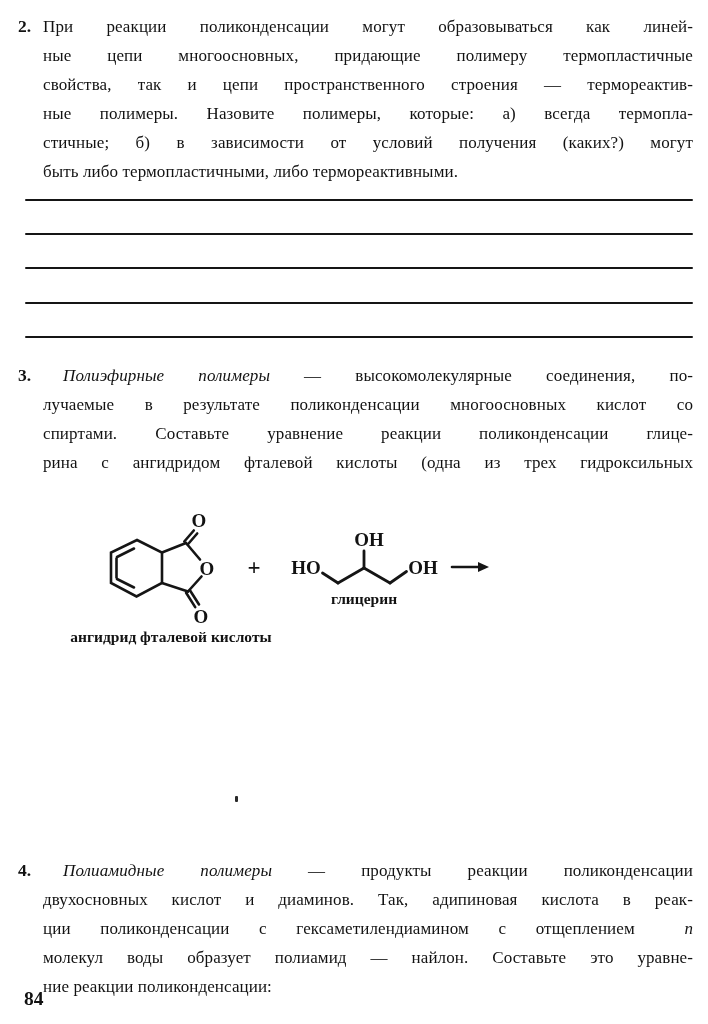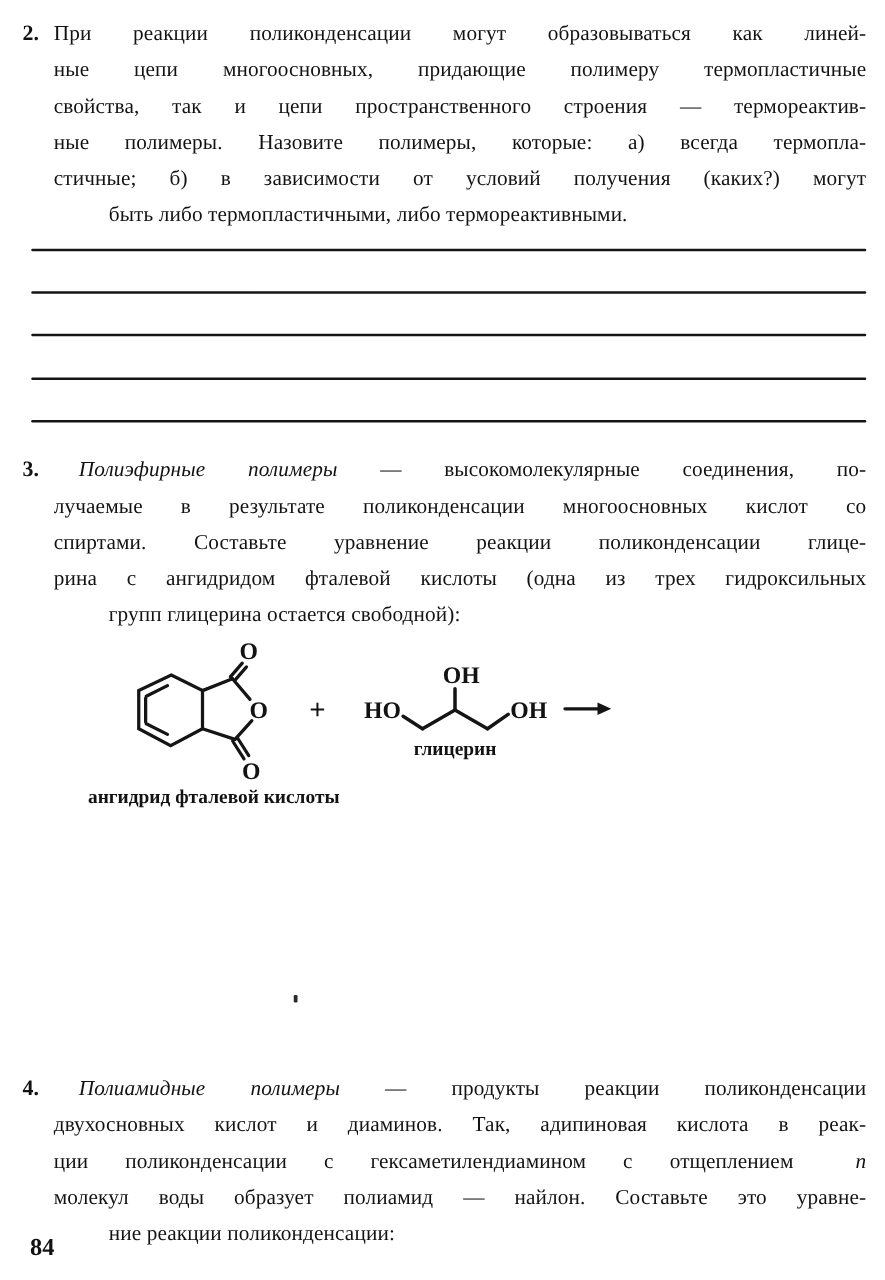--- a/index.html
+++ b/index.html
@@ -17,21 +17,21 @@
   .qnum {
     position: absolute; left: 0; top: 0;
     font-weight: 700; font-size: 17.5px; line-height: 29px;
   }
   .qlines {
     margin-left: 25px; width: 650px;
     font-weight: 400; font-size: 17px; line-height: 29px;
     letter-spacing: 0.1px;
   }
   .tline { text-align: justify; text-align-last: justify; }
-  .tline.noj { text-align: right; text-align-last: left; margin-left: 44px; }
+  .tline.noj { text-align: right; text-align-last: left; }
   .it { font-style: italic; margin-left: 20px; }
   .blank {
     position: absolute; left: 25px; width: 668px; height: 2.4px;
     background: #151515; border-radius: 1px;
   }
   .figure { position: absolute; left: 55px; top: 505px; }
   .figure text {
     font-family: "Liberation Serif", "DejaVu Serif", serif;
     font-weight: 700; fill: #121212;
   }
@@ -75,21 +75,20 @@
       <div class="blank" style="top: 336px;"></div>
     </div>
 
   <div class="question" style="top:361px;">
     <div class="qnum">3.</div>
     <div class="qlines">
         <div class="tline"><span class="it">Полиэфирные полимеры</span><span> — высокомолекулярные соединения, по-</span></div>
         <div class="tline"><span>лучаемые в результате поликонденсации многоосновных кислот со</span></div>
         <div class="tline"><span>спиртами. Составьте уравнение реакции поликонденсации глице-</span></div>
         <div class="tline"><span>рина с ангидридом фталевой кислоты (одна из трех гидроксильных</span></div>
-        <div class="tline noj"><span>групп глицерина остается свободной):</span></div>
       </div>
   </div>
 
   <svg class="figure" width="445" height="148" viewBox="0 0 445 148">
 
     <g>
 
       <polygon class="bond" points="82,35 107,47.5 107,78 81.5,91.5 56,78 56,47.5"></polygon>
       <line class="bond" x1="62" y1="52" x2="79" y2="43.5"></line>
       <line class="bond" x1="61.5" y1="53.5" x2="61.5" y2="72.5"></line>

